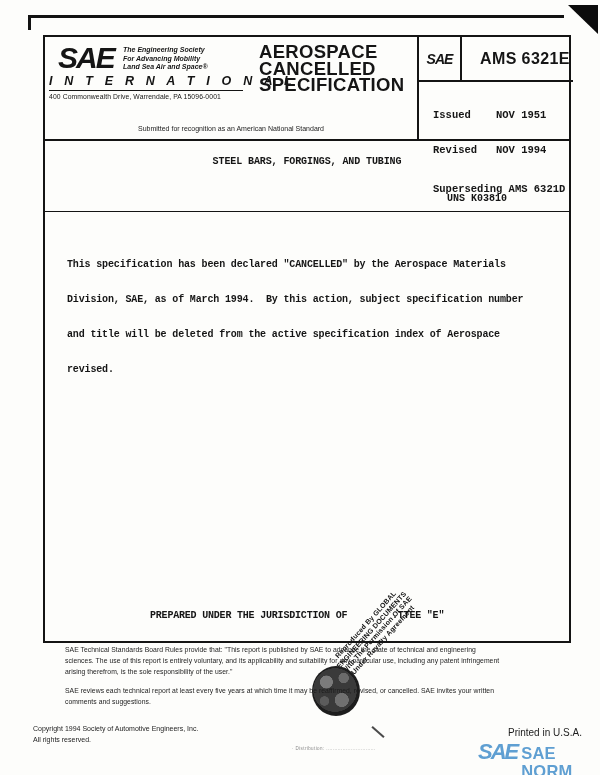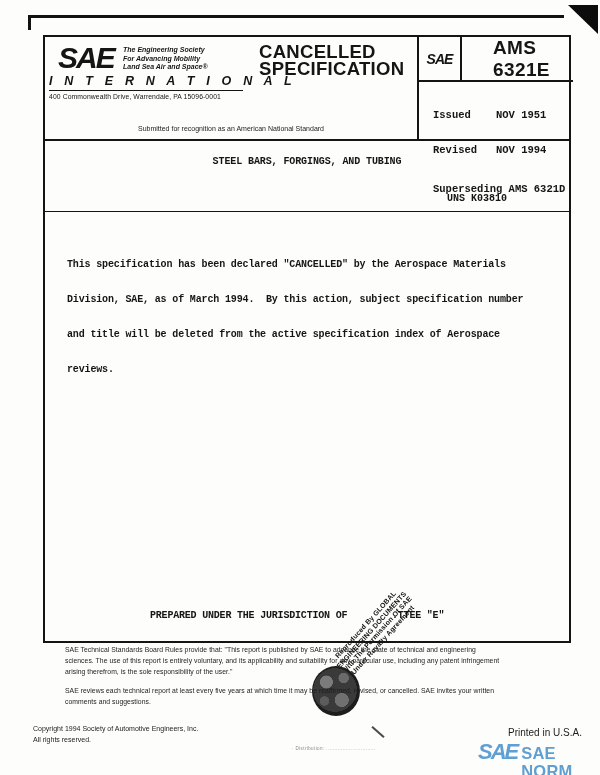--- a/index.html
+++ b/index.html
@@ -39,22 +39,22 @@
                     line-height:16.5px; letter-spacing:0.3px; }
   #submitted-note { position:absolute; left:0; top:88px; width:372px; text-align:center;
                     font-size:7px; color:#222; }
 
   
   #header-vdiv { position:absolute; left:372px; top:0; bottom:0; width:2px; background:#141414; }
   #number-box { position:absolute; left:374px; top:0; width:154px; height:45px;
                 border-bottom:2px solid #141414; display:flex; }
   #sae-cell { width:43px; border-right:2px solid #141414; display:flex; align-items:center; justify-content:center; }
   #sae-logo-small { font-style:italic; font-weight:bold; font-size:14px; letter-spacing:-1px; }
-  #ams-cell { flex:1; display:flex; align-items:center; padding-left:31px;
-              font-weight:bold; font-size:19px; letter-spacing:0.4px; }
+  #ams-cell { flex:1; display:flex; align-items:center; padding-left:18px;
+              font-weight:bold; font-size:16px; letter-spacing:0.4px; }
   #dates-block { position:absolute; left:388px; top:50px; font-size:10.5px; line-height:11.5px; white-space:pre; }
   #superseding-line { margin-top:5px; }
 
   
   #spec-title-line1 { position:absolute; left:0; width:100%; top:15px; text-align:center;
                       font-size:10px; letter-spacing:-0.1px; white-space:pre; }
   #spec-title-line2 { position:absolute; left:0; width:100%; top:28px; text-align:center;
                       font-size:10px; letter-spacing:-0.1px; white-space:pre; }
   #uns-number { position:absolute; right:62px; top:52px; font-size:10px; }
 
@@ -113,20 +113,21 @@
         <div>The Engineering Society</div>
         <div>For Advancing Mobility</div>
         <div>Land Sea Air and Space®</div>
       </div>
       <div id="intl-wrap">
         <span id="international-label">I N T E R N A T I O N A L</span>
         <span id="address-line">400 Commonwealth Drive, Warrendale, PA 15096-0001</span>
       </div>
 
       <div id="doc-type-title">
+        <div>AEROSPACE</div>
         <div>CANCELLED</div>
         <div>SPECIFICATION</div>
       </div>
       <div id="submitted-note">Submitted for recognition as an American National Standard</div>
 
       <div id="header-vdiv"></div>
       <div id="number-box">
         <div id="sae-cell">
           <span id="sae-logo-small">SAE</span>
         </div>
@@ -142,21 +143,21 @@
     <div id="title-sec">
       <div id="spec-title-line1" class="mono">STEEL BARS, FORGINGS, AND TUBING</div>
       <div id="uns-number" class="mono">UNS K03810</div>
     </div>
 
     <div id="body-sec">
       <div id="cancellation-notice" class="mono">
         <div>This specification has been declared "CANCELLED" by the Aerospace Materials</div>
         <div>Division, SAE, as of March 1994.  By this action, subject specification number</div>
         <div>and title will be deleted from the active specification index of Aerospace</div>
-        <div>reviews.</div>
+        <div>revised.</div>
       </div>
       <div id="prepared-line-left" class="mono">PREPARED UNDER THE JURISDICTION OF</div>
       <div id="prepared-line-right" class="mono">.TTEE "E"</div>
     </div>
   </div>
 
   <div id="stamp-text">
     <div class="inner">
       <div>Reproduced By GLOBAL</div>
       <div>ENGINEERING DOCUMENTS</div>

